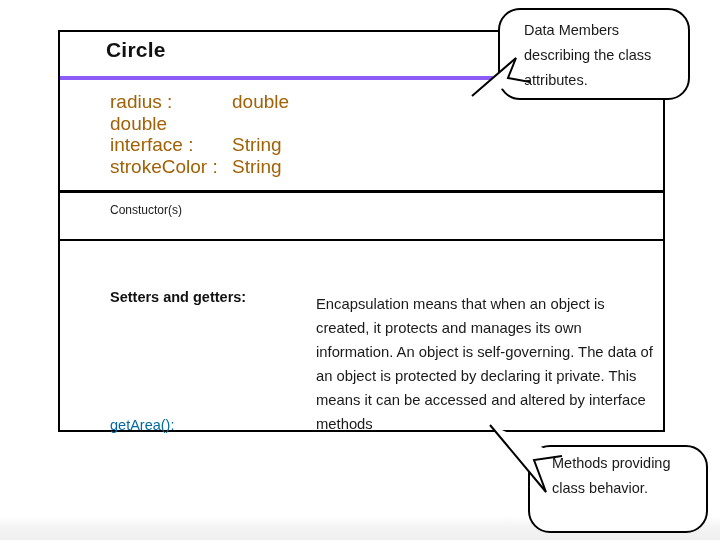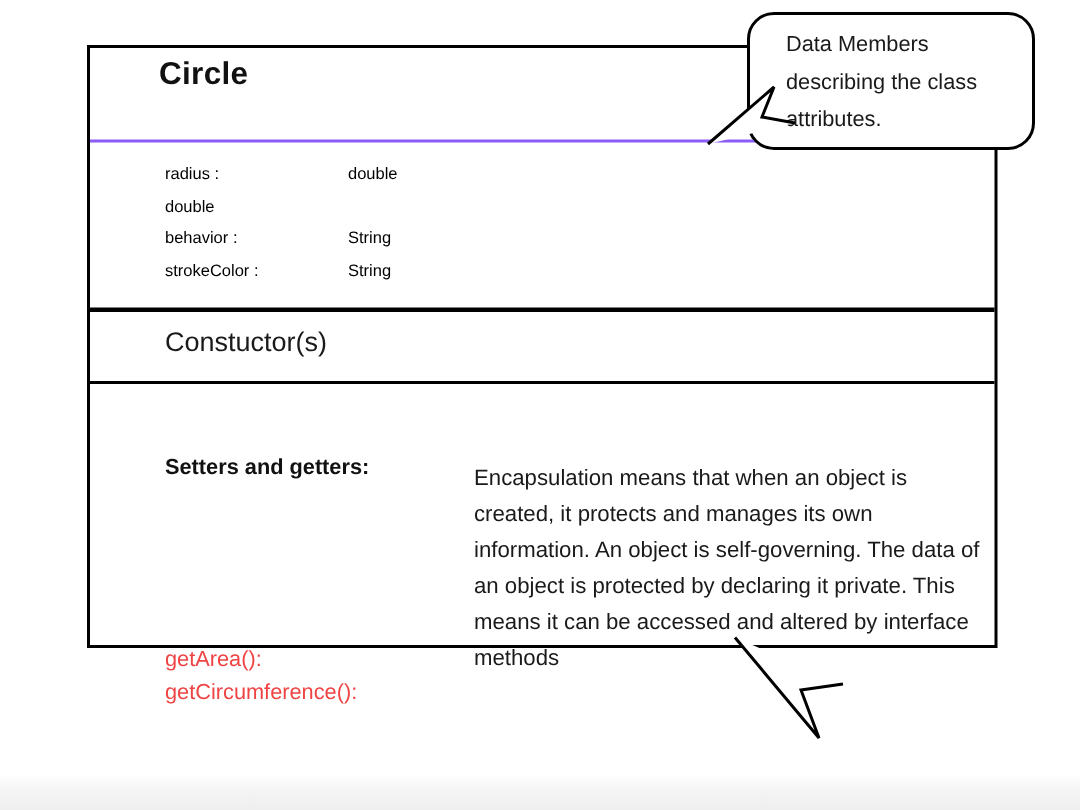--- a/index.html
+++ b/index.html
@@ -41,22 +41,22 @@
     height: 402px;
     border: 2px solid #000000;
     box-sizing: border-box;
     background: transparent;
   }
   .compartment {
     position: relative;
     box-sizing: border-box;
   }
   .c-title {
-    height: 63px;
-    border-bottom: 2px solid #8b5cf6;
+    height: 48px;
+    border-bottom: 4px solid #8b5cf6;
     text-align: center;
   }
   .c-attrs {
     height: 113px;
     border-bottom: 3px solid #000000;
   }
   .c-ctor {
     height: 48px;
     border-bottom: 2px solid #000000;
   }
@@ -72,52 +72,52 @@
     font-size: 21px;
     font-weight: bold;
     color: #111111;
     letter-spacing: 0.2px;
   }
 
   .attr-list {
     position: absolute;
     left: 50px;
     top: 11px;
-    font-size: 11px;
-    color: #000000;
+    font-size: 19px;
+    color: #a16207;
   }
   .attr-row {
     display: flex;
     line-height: 21.5px;
   }
   .attr-name { width: 122px; }
   .attr-type { }
 
   .ctor-label {
     position: absolute;
     left: 50px;
     top: 10px;
-    font-size: 18px;
+    font-size: 12px;
     color: #1a1a1a;
   }
 
   .setters-label {
     position: absolute;
     left: 50px;
     top: 8px;
     font-size: 14.5px;
     font-weight: bold;
     color: #111111;
   }
   .getters-list {
     position: absolute;
     left: 50px;
     top: 133px;
     font-size: 14.5px;
-    color: #ef4444;
+    color: #0369a1;
     line-height: 22px;
   }
   .encaps-text {
     position: absolute;
     left: 256px;
     top: 11px;
     width: 340px;
     font-size: 14.8px;
     line-height: 24px;
     color: #1a1a1a;
@@ -135,21 +135,20 @@
   .callout-text {
     font-size: 14.5px;
     line-height: 25px;
     color: #1a1a1a;
   }
   .callout-top {
     left: 498px;
     top: 8px;
     width: 192px;
     height: 92px;
-    border-radius: 18px;
   }
   .callout-top .callout-text {
     position: absolute;
     left: 24px;
     top: 8px;
     width: 160px;
   }
   .callout-bottom {
     left: 528px;
     top: 445px;
@@ -185,53 +184,55 @@
     <div class="compartment c-attrs">
       <div class="attr-list">
         <div class="attr-row">
           <span class="attr-name">radius :</span>
           <span class="attr-type">double</span>
         </div>
         <div class="attr-row">
           <span class="attr-type">double</span>
         </div>
         <div class="attr-row">
-          <span class="attr-name">behavior :</span>
+          <span class="attr-name">interface :</span>
           <span class="attr-type">String</span>
         </div>
         <div class="attr-row">
           <span class="attr-name">strokeColor :</span>
           <span class="attr-type">String</span>
         </div>
       </div>
     </div>
 
     <div class="compartment c-ctor">
       <div class="ctor-label">Constuctor(s)</div>
     </div>
 
     <div class="compartment c-methods">
       <div class="setters-label">Setters and getters:</div>
 
       <div class="encaps-text">Encapsulation means that when an object is created, it protects and manages its own information.  An object is self-governing. The data of an object is protected by declaring it private.  This means it can be accessed and altered by interface methods</div>
 
       <div class="getters-list">
         <div>getArea():</div>
-        <div>getCircumference():</div>
       </div>
     </div>
   </div>
 
   <svg class="tail-svg" width="720" height="540">
     <polyline points="472,96 516,58 508,78 530,82" fill="#ffffff" stroke="#000000" stroke-width="2" stroke-linejoin="miter"></polyline>
   </svg>
 
   <div class="callout callout-top">
     <div class="callout-text">Data Members describing the class attributes.</div>
   </div>
 
   <svg class="tail-svg" width="720" height="540">
     <polyline points="490,425 546,492 534,460 562,456" fill="#ffffff" stroke="#000000" stroke-width="2" stroke-linejoin="miter"></polyline>
   </svg>
 
+  <div class="callout callout-bottom">
+    <div class="callout-text">Methods providing class behavior.</div>
+  </div>
 
   <div class="footer-band"></div>
 </div>
 
 </body></html>

